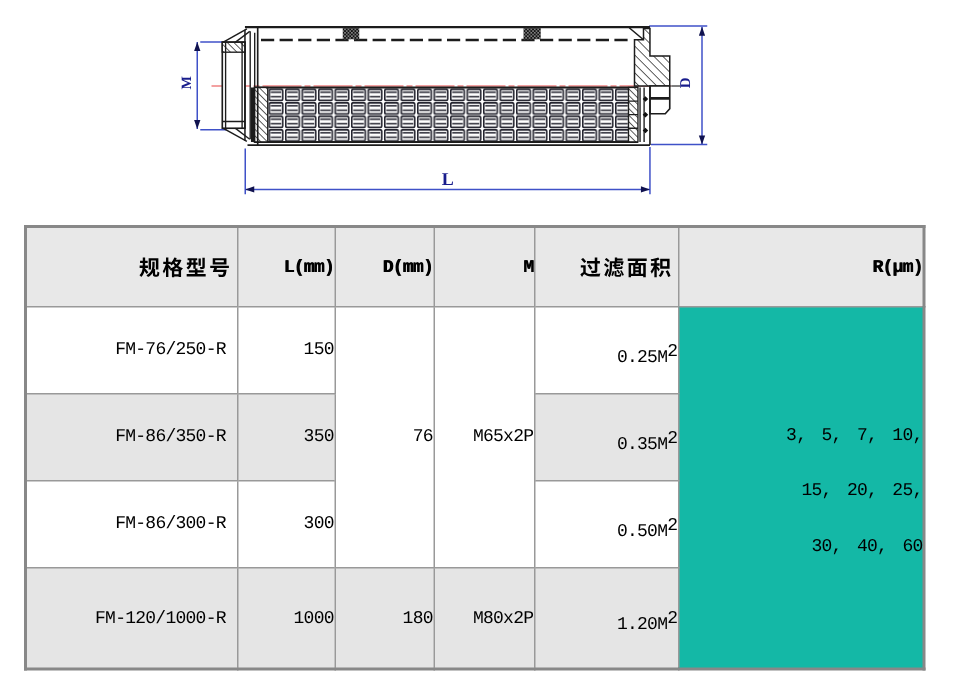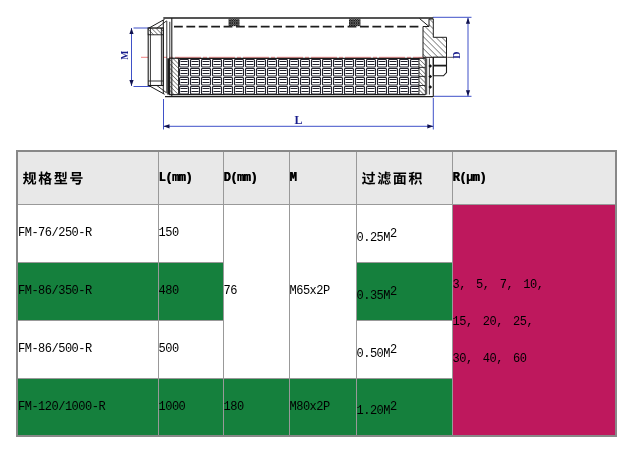--- a/index.html
+++ b/index.html
@@ -1,25 +1,25 @@
 <!DOCTYPE html>
 <html><head><meta charset="utf-8">
 <style>
 html,body{margin:0;padding:0;background:#fff;width:635px;height:449px;overflow:hidden}
 .t{position:absolute;left:16px;top:150px;border-collapse:collapse;table-layout:fixed;
    font-family:"Liberation Mono",monospace;font-size:12px;letter-spacing:-0.5px;color:#000}
-.t td{border:1px solid #999;text-align:left;vertical-align:middle;padding:0}
+.t td{border:1px solid #999;text-align:right;vertical-align:middle;padding:0}
 .t{border:2px solid #888}
 .h td{background:#e8e8e8;font-weight:bold}
 .h td svg{fill:#000}
 .hm{font-family:"Liberation Mono",monospace;text-shadow:0.45px 0 0 #000}
-.b td{background:#15803d}
+.b td{background:#e5e5e5}
 .c1{padding-right:7px !important}
 .m2{padding-top:9px !important}
-.rcol{background:#be185d;padding-top:5px !important}
+.rcol{background:#14b8a6;padding-top:5px !important}
 .rcol div{height:37px;line-height:37px;word-spacing:3.5px}
 .t sup{vertical-align:baseline;position:relative;top:-4px;font-size:12px;line-height:0}
 </style></head>
 <body>
 <svg width="635" height="145" style="position:absolute;left:0;top:0">
 <defs>
 <pattern id="mesh" x="179" y="59" width="11" height="9" patternUnits="userSpaceOnUse">
 <rect width="11" height="9" fill="#fff"></rect>
 <rect x="0.5" y="0.5" width="9" height="7.5" rx="1" fill="#fff" stroke="#23232e" stroke-width="1.1"></rect>
 <line x1="1.5" y1="2.5" x2="8.5" y2="2.5" stroke="#23232e" stroke-width="1"></line>
@@ -135,29 +135,29 @@
         <td rowspan="3">M65x2P</td>
         <td class="m2">0.25M<sup>2</sup></td>
  <td rowspan="4" class="rcol">
           <div>3, 5, 7, 10,</div>
           <div>15, 20, 25,</div>
           <div>30, 40, 60</div>
         </td>
 </tr>
 <tr class="b" style="height:58px">
         <td class="c1">FM-86/350-R</td>
-        <td>480</td>
+        <td>350</td>
         <td class="m2">0.35M<sup>2</sup></td>
       </tr>
 <tr style="height:58px">
-        <td class="c1">FM-86/500-R</td>
-        <td>500</td>
+        <td class="c1">FM-86/300-R</td>
+        <td>300</td>
         <td class="m2">0.50M<sup>2</sup></td>
       </tr>
-<tr class="b" style="height:58px">
+<tr class="b" style="height:68px">
         <td class="c1">FM-120/1000-R</td>
         <td>1000</td>
         <td>180</td>
         <td>M80x2P</td>
         <td class="m2">1.20M<sup>2</sup></td>
       </tr>
 </tbody>
   </table>
 
 </body></html>

